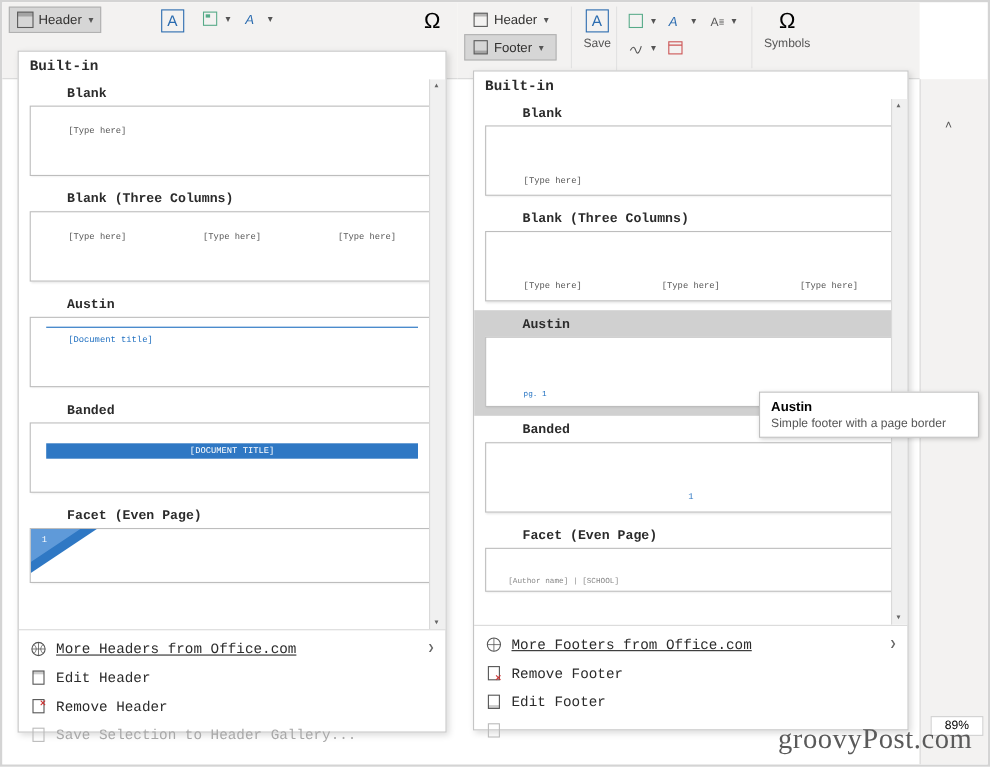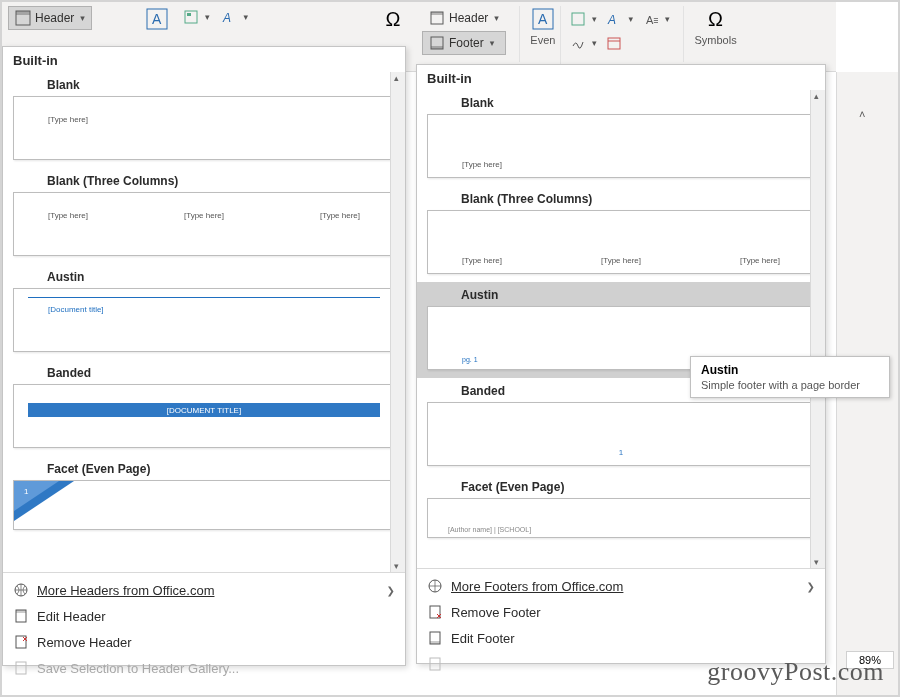--- a/index.html
+++ b/index.html
@@ -68,25 +68,26 @@
   }
   .ribbon-biglabel {
     font-size: 11px; color: #555; margin-top: 2px;
   }
   .big-icon { width: 26px; height: 26px; display:flex;align-items:center;justify-content:center;}
 
   
   .gallery {
     position: absolute;
     top: 44px;
-    left: 0;
+    left: 14px;
     right: 10px;
     background: #ffffff;
     border: 1px solid #c5c5c5;
     box-shadow: 2px 2px 6px rgba(0,0,0,0.15);
+    font-family: Liberation Mono, monospace;
   }
   .gallery-header {
     padding: 6px 10px 4px 10px;
     font-weight: 600;
     font-size: 13px;
     color: #2b2b2b;
   }
   .gallery-scroll {
     position: relative;
     overflow: hidden;
@@ -378,21 +379,21 @@
       </div>
     </div>
     <div style="width:8px;border-right:1px solid #e2e2e2;height:56px;"></div>
     <div class="ribbon-group">
       <div class="big-icon">
         <svg width="24" height="24">
             <rect x="2" y="2" width="20" height="20" fill="none" stroke="#2b6cb0"></rect>
             <text x="7" y="17" font-size="14" fill="#2b6cb0">A</text>
           </svg>
       </div>
-      <div class="ribbon-biglabel">Even</div>
+      <div class="ribbon-biglabel">Save</div>
     </div>
     <div style="display:flex;flex-direction:column;gap:2px;padding-top:2px;">
       <div class="ribbon-row">
         <div class="ribbon-btn dropdown" style="padding:2px;">
           <span class="ribbon-icon">
               <svg width="14" height="14">
                 <rect x="1" y="1" width="12" height="12" fill="none" stroke="#5a8"></rect>
               </svg>
             </span>
         </div>

